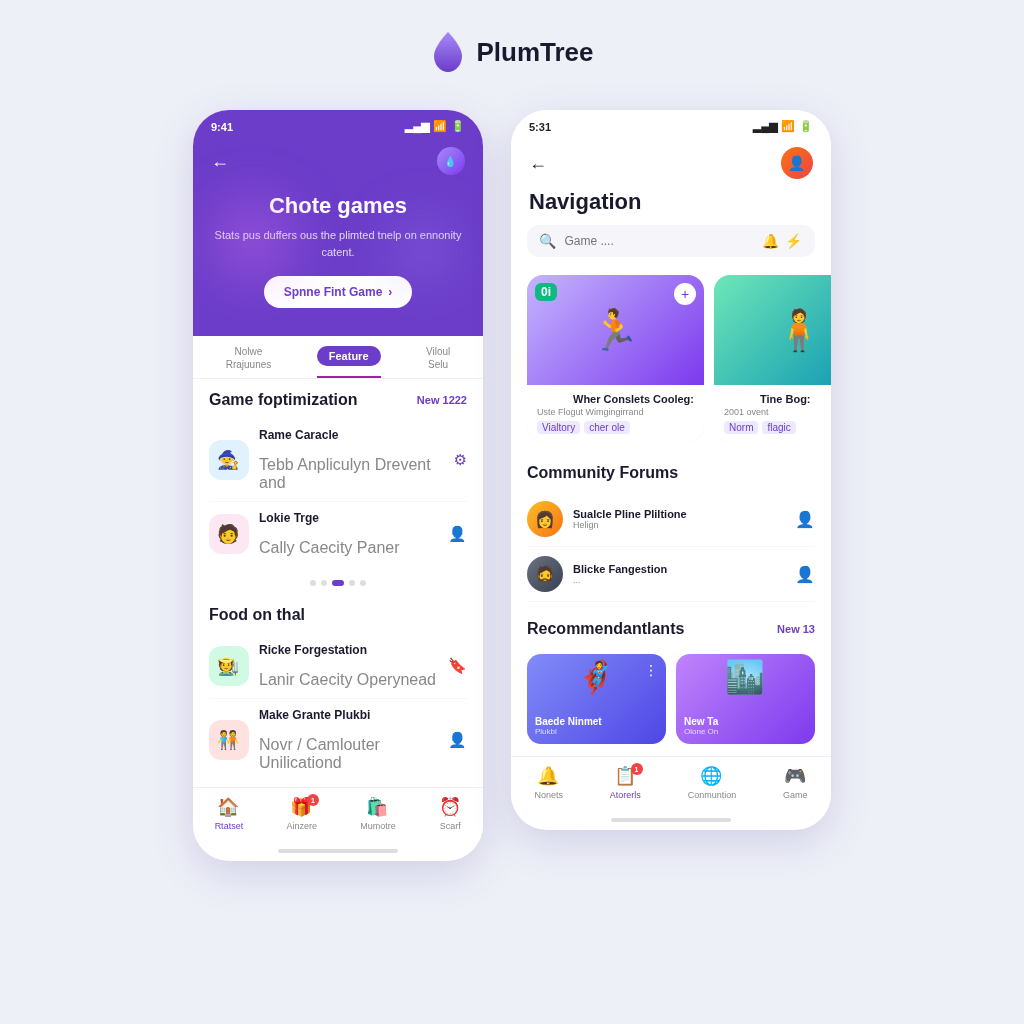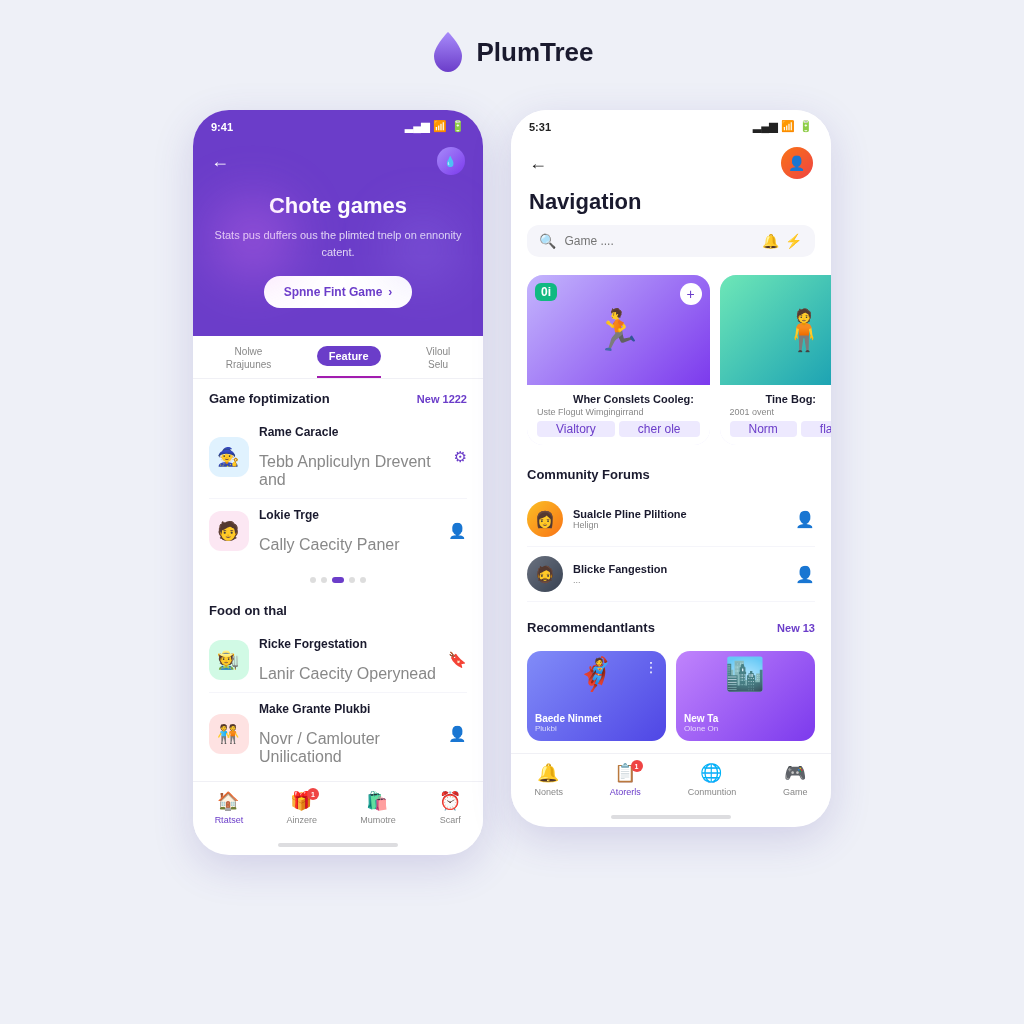--- a/index.html
+++ b/index.html
@@ -161,21 +161,21 @@
     .section {
       padding: 12px 16px 6px;
     }
     .section-header {
       display: flex;
       justify-content: space-between;
       align-items: center;
       margin-bottom: 10px;
     }
     .section-title {
-      font-size: 13px;
+      font-size: 16px;
       font-weight: 700;
       color: #1a1a2e;
     }
     .section-badge {
       font-size: 11px;
       color: #6b3dc9;
       font-weight: 600;
     }
 
     
@@ -343,25 +343,25 @@
       cursor: pointer;
     }
     .game-card-info {
       padding: 8px 10px;
       background: #fff;
     }
     .game-card-title { font-size: 11px; font-weight: 700; color: #1a1a2e; margin-left: 36px; }
     .game-card-sub { font-size: 9px; color: #888; margin-top: 2px; }
     .game-card-tags { display: flex; gap: 4px; margin-top: 4px; flex-wrap: wrap; }
     .tag {
-      font-size: 12px;
+      font-size: 10px;
       color: #6b3dc9;
       background: #ede9fe;
       border-radius: 4px;
-      padding: 1px 19px;
+      padding: 1px 5px;
     }
 
     
     .forum-item {
       display: flex;
       align-items: center;
       gap: 10px;
       padding: 9px 0;
       border-bottom: 1px solid #f5f5fa;
     }

